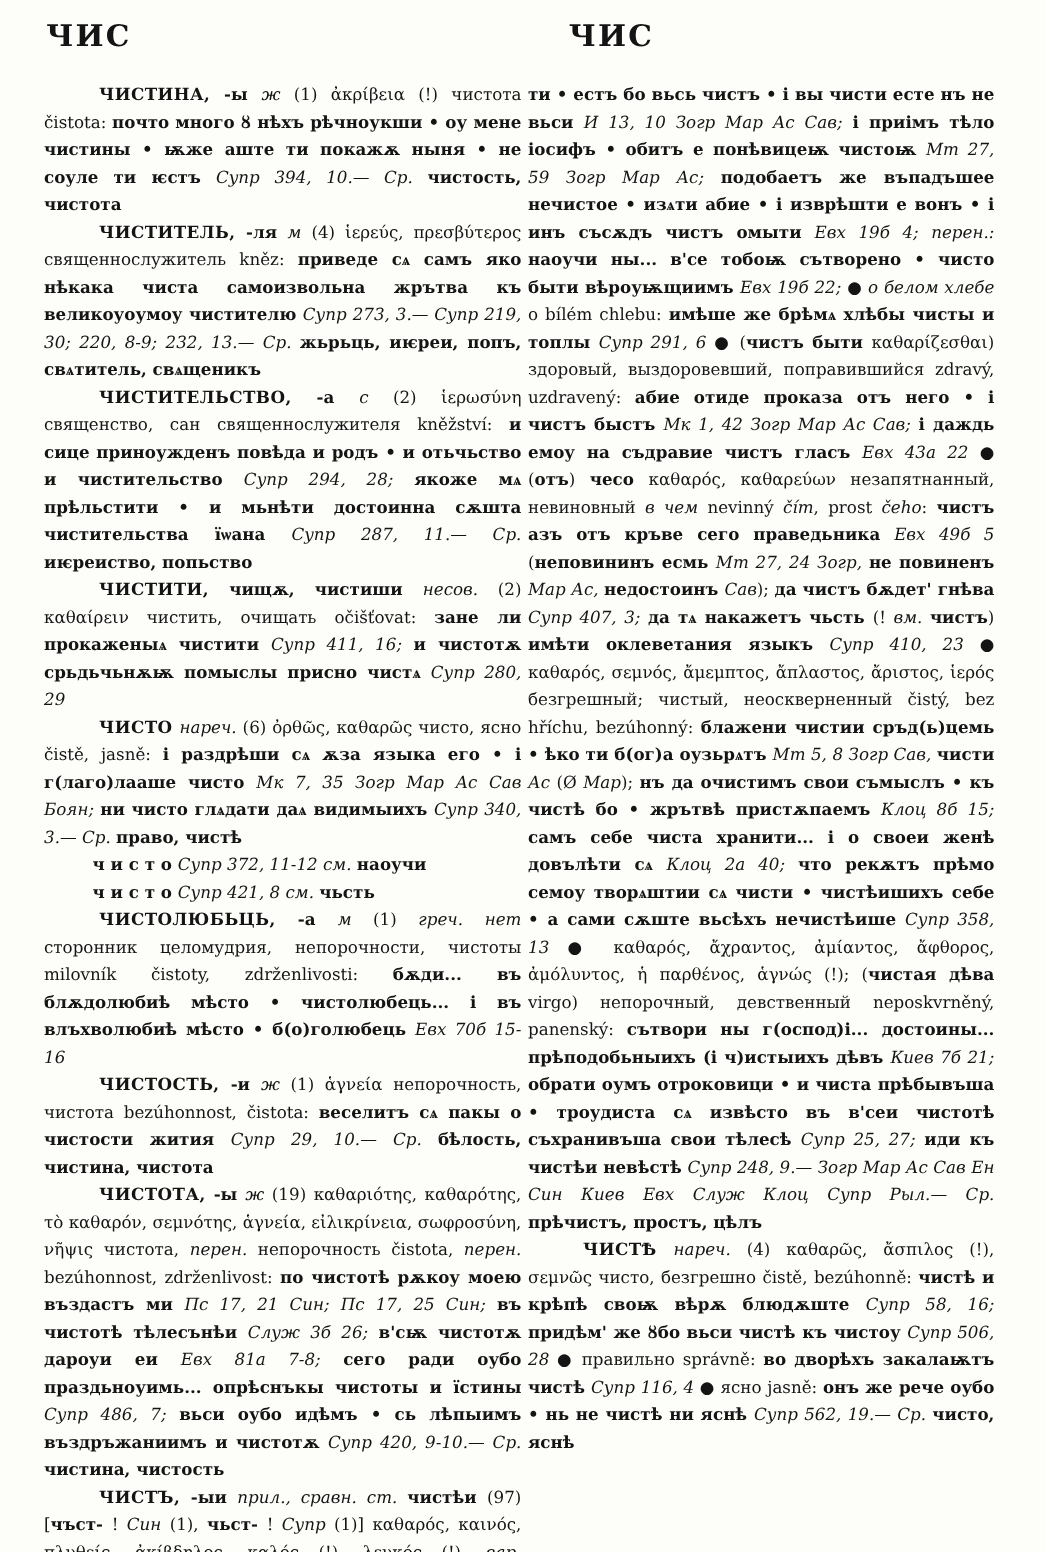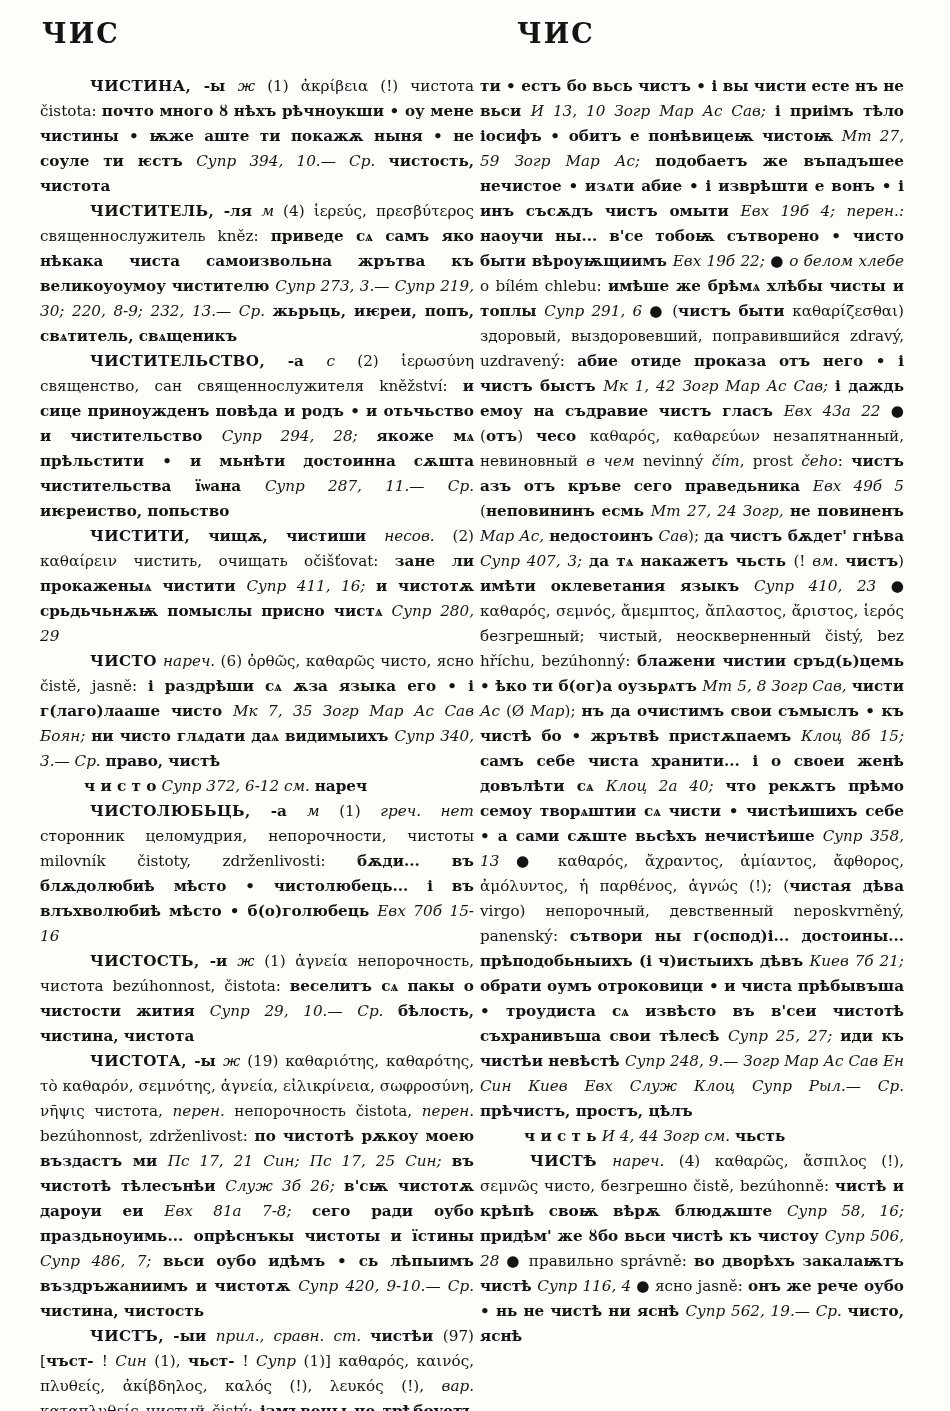--- a/index.html
+++ b/index.html
@@ -44,25 +44,25 @@
 
 <div class="page">
   <div class="running-head left">ЧИС</div>
   <div class="running-head right">ЧИС</div>
   <div class="col col-left" id="col-left">
       <p class="para ind"><span class="run-h">ЧИСТИНА,</span><span class="run-b"> -ы </span><span class="run-i">ж </span><span class="run-r">(1) </span><span class="run-g">ἀκρίβεια </span><span class="run-r">(!) чистота čistota: </span><span class="run-b">почто много ȣ нѣхъ рѣчноукши • оу мене чистины • ѭже аште ти покажѫ ныня • не соуле ти ѥстъ </span><span class="run-i">Супр 394, 10.— Ср. </span><span class="run-b">чистость, чистота</span></p>
       <p class="para ind"><span class="run-h">ЧИСТИТЕЛЬ,</span><span class="run-b"> -ля </span><span class="run-i">м </span><span class="run-r">(4) </span><span class="run-g">ἱερεύς, πρεσβύτερος </span><span class="run-r">священнослужитель kněz: </span><span class="run-b">приведе сѧ самъ яко нѣкака чиста самоизвольна жрътва къ великоуоумоу чистителю </span><span class="run-i">Супр 273, 3.— Супр 219, 30; 220, 8-9; 232, 13.— Ср. </span><span class="run-b">жьрьць, иѥреи, попъ, свѧтитель, свѧщеникъ</span></p>
       <p class="para ind"><span class="run-h">ЧИСТИТЕЛЬСТВО,</span><span class="run-b"> -а </span><span class="run-i">с </span><span class="run-r">(2) </span><span class="run-g">ἱερωσύνη </span><span class="run-r">священство, сан священнослужителя kněžství: </span><span class="run-b">и сице приноужденъ повѣда и родъ • и отьчьство и чистительство </span><span class="run-i">Супр 294, 28; </span><span class="run-b">якоже мѧ прѣльстити • и мьнѣти достоинна сѫшта чистительства їѡана </span><span class="run-i">Супр 287, 11.— Ср. </span><span class="run-b">иѥреиство, попьство</span></p>
       <p class="para ind"><span class="run-h">ЧИСТИТИ,</span><span class="run-b"> чищѫ, чистиши </span><span class="run-i">несов. </span><span class="run-r">(2) </span><span class="run-g">καθαίρειν </span><span class="run-r">чистить, очищать očišťovat: </span><span class="run-b">зане ли прокаженыѧ чистити </span><span class="run-i">Супр 411, 16; </span><span class="run-b">и чистотѫ срьдьчьнѫѭ помыслы присно чистѧ </span><span class="run-i">Супр 280, 29</span></p>
       <p class="para ind"><span class="run-h">ЧИСТО </span><span class="run-i">нареч. </span><span class="run-r">(6) </span><span class="run-g">ὀρθῶς, καθαρῶς </span><span class="run-r">чисто, ясно čistě, jasně: </span><span class="run-b">і раздрѣши сѧ ѫза языка его • і г(лаго)лааше чисто </span><span class="run-i">Мк 7, 35 Зогр Мар Ас Сав Боян; </span><span class="run-b">ни чисто глѧдати даѧ видимыихъ </span><span class="run-i">Супр 340, 3.— Ср. </span><span class="run-b">право, чистѣ</span></p>
-      <p class="para ind var"><span class="run-b">ч и с т о </span><span class="run-i">Супр 372, 6-12 см. </span><span class="run-b">нареч</span></p>
+      <p class="para ind var"><span class="run-b">ч и с т о </span><span class="run-i">Супр 372, 11-12 см. </span><span class="run-b">наоучи</span></p>
+      <p class="para ind var"><span class="run-b">ч и с т о </span><span class="run-i">Супр 421, 8 см. </span><span class="run-b">чьсть</span></p>
       <p class="para ind"><span class="run-h">ЧИСТОЛЮБЬЦЬ,</span><span class="run-b"> -а </span><span class="run-i">м </span><span class="run-r">(1) </span><span class="run-i">греч. нет </span><span class="run-r">сторонник целомудрия, непорочности, чистоты milovník čistoty, zdrženlivosti: </span><span class="run-b">бѫди... въ блѫдолюбиѣ мѣсто • чистолюбець... і въ влъхволюбиѣ мѣсто • б(о)голюбець </span><span class="run-i">Евх 70б 15-16</span></p>
       <p class="para ind"><span class="run-h">ЧИСТОСТЬ,</span><span class="run-b"> -и </span><span class="run-i">ж </span><span class="run-r">(1) </span><span class="run-g">ἁγνεία </span><span class="run-r">непорочность, чистота bezúhonnost, čistota: </span><span class="run-b">веселитъ сѧ пакы о чистости жития </span><span class="run-i">Супр 29, 10.— Ср. </span><span class="run-b">бѣлость, чистина, чистота</span></p>
       <p class="para ind"><span class="run-h">ЧИСТОТА,</span><span class="run-b"> -ы </span><span class="run-i">ж </span><span class="run-r">(19) </span><span class="run-g">καθαριότης, καθαρότης, τὸ καθαρόν, σεμνότης, ἁγνεία, εἰλικρίνεια, σωφροσύνη, νῆψις </span><span class="run-r">чистота, </span><span class="run-i">перен. </span><span class="run-r">непорочность čistota, </span><span class="run-i">перен. </span><span class="run-r">bezúhonnost, zdrženlivost: </span><span class="run-b">по чистотѣ рѫкоу моею въздастъ ми </span><span class="run-i">Пс 17, 21 Син; Пс 17, 25 Син; </span><span class="run-b">въ чистотѣ тѣлесънѣи </span><span class="run-i">Служ 3б 26; </span><span class="run-b">в'сѭ чистотѫ дароуи еи </span><span class="run-i">Евх 81а 7-8; </span><span class="run-b">сего ради оубо праздьноуимь... опрѣснъкы чистоты и їстины </span><span class="run-i">Супр 486, 7; </span><span class="run-b">вьси оубо идѣмъ • сь лѣпыимъ въздръжаниимъ и чистотѫ </span><span class="run-i">Супр 420, 9-10.— Ср. </span><span class="run-b">чистина, чистость</span></p>
       <p class="para ind"><span class="run-h">ЧИСТЪ,</span><span class="run-b"> -ыи </span><span class="run-i">прил., сравн. ст. </span><span class="run-b">чистѣи </span><span class="run-r">(97) [</span><span class="run-b">чъст- </span><span class="run-r">! </span><span class="run-i">Син </span><span class="run-r">(1), </span><span class="run-b">чьст- </span><span class="run-r">! </span><span class="run-i">Супр </span><span class="run-r">(1)] </span><span class="run-g">καθαρός, καινός, πλυθείς, ἀκίβδηλος, καλός </span><span class="run-r">(!), </span><span class="run-g">λευκός </span><span class="run-r">(!), </span><span class="run-i">вар. </span><span class="run-g">καταπλυθείς </span><span class="run-r">чистый čistý: </span><span class="run-b">ізмъвены не трѣбоуетъ • тъкъмо ноѕѣ оумы-</span></p>
     </div>
   <div class="col col-right" id="col-right">
       <p class="para"><span class="run-b">ти • естъ бо вьсь чистъ • і вы чисти есте нъ не вьси </span><span class="run-i">И 13, 10 Зогр Мар Ас Сав; </span><span class="run-b">і приімъ тѣло іосифъ • обитъ е понѣвицеѭ чистоѭ </span><span class="run-i">Мт 27, 59 Зогр Мар Ас; </span><span class="run-b">подобаетъ же въпадъшее нечистое • изѧти абие • і изврѣшти е вонъ • і инъ съсѫдъ чистъ омыти </span><span class="run-i">Евх 19б 4; перен.: </span><span class="run-b">наоучи ны... в'се тобоѭ сътворено • чисто быти вѣроуѭщиимъ </span><span class="run-i">Евх 19б 22; </span><span class="run-r">● </span><span class="run-i">о белом хлебе </span><span class="run-r">o bílém chlebu: </span><span class="run-b">имѣше же брѣмѧ хлѣбы чисты и топлы </span><span class="run-i">Супр 291, 6 </span><span class="run-r">● (</span><span class="run-b">чистъ быти </span><span class="run-g">καθαρίζεσθαι</span><span class="run-r">) здоровый, выздоровевший, поправившийся zdravý, uzdravený: </span><span class="run-b">абие отиде проказа отъ него • і чистъ быстъ </span><span class="run-i">Мк 1, 42 Зогр Мар Ас Сав; </span><span class="run-b">і даждь емоу на съдравие чистъ гласъ </span><span class="run-i">Евх 43а 22 </span><span class="run-r">● (</span><span class="run-b">отъ</span><span class="run-r">) </span><span class="run-b">чесо </span><span class="run-g">καθαρός, καθαρεύων </span><span class="run-r">незапятнанный, невиновный </span><span class="run-i">в чем </span><span class="run-r">nevinný </span><span class="run-i">čím</span><span class="run-r">, prost </span><span class="run-i">čeho</span><span class="run-r">: </span><span class="run-b">чистъ азъ отъ кръве сего праведьника </span><span class="run-i">Евх 49б 5 </span><span class="run-r">(</span><span class="run-b">неповининъ есмь </span><span class="run-i">Мт 27, 24 Зогр, </span><span class="run-b">не повиненъ </span><span class="run-i">Мар Ас, </span><span class="run-b">недостоинъ </span><span class="run-i">Сав</span><span class="run-r">); </span><span class="run-b">да чистъ бѫдет' гнѣва </span><span class="run-i">Супр 407, 3; </span><span class="run-b">да тѧ накажетъ чьсть </span><span class="run-r">(! </span><span class="run-i">вм. </span><span class="run-b">чистъ</span><span class="run-r">) </span><span class="run-b">имѣти оклеветания языкъ </span><span class="run-i">Супр 410, 23 </span><span class="run-r">● </span><span class="run-g">καθαρός, σεμνός, ἄμεμπτος, ἄπλαστος, ἄριστος, ἱερός </span><span class="run-r">безгрешный; чистый, неоскверненный čistý, bez hříchu, bezúhonný: </span><span class="run-b">блажени чистии сръд(ь)цемь • ѣко ти б(ог)а оузьрѧтъ </span><span class="run-i">Мт 5, 8 Зогр Сав, </span><span class="run-b">чисти </span><span class="run-i">Ас </span><span class="run-r">(Ø </span><span class="run-i">Мар</span><span class="run-r">); </span><span class="run-b">нъ да очистимъ свои съмыслъ • къ чистѣ бо • жрътвѣ пристѫпаемъ </span><span class="run-i">Клоц 8б 15; </span><span class="run-b">самъ себе чиста хранити... і о своеи женѣ довълѣти сѧ </span><span class="run-i">Клоц 2а 40; </span><span class="run-b">что рекѫтъ прѣмо семоу творѧштии сѧ чисти • чистѣишихъ себе • а сами сѫште вьсѣхъ нечистѣише </span><span class="run-i">Супр 358, 13 </span><span class="run-r">● </span><span class="run-g">καθαρός, ἄχραντος, ἀμίαντος, ἄφθορος, ἀμόλυντος, ἡ παρθένος, ἁγνώς </span><span class="run-r">(!); (</span><span class="run-b">чистая дѣва </span><span class="run-r">virgo) непорочный, девственный neposkvrněný, panenský: </span><span class="run-b">сътвори ны г(оспод)і... достоины... прѣподобьныихъ (і ч)истыихъ дѣвъ </span><span class="run-i">Киев 7б 21; </span><span class="run-b">обрати оумъ отроковици • и чиста прѣбывъша • троудиста сѧ извѣсто въ в'сеи чистотѣ съхранивъша свои тѣлесѣ </span><span class="run-i">Супр 25, 27; </span><span class="run-b">иди къ чистѣи невѣстѣ </span><span class="run-i">Супр 248, 9.— Зогр Мар Ас Сав Ен Син Киев Евх Служ Клоц Супр Рыл.— Ср. </span><span class="run-b">прѣчистъ, простъ, цѣлъ</span></p>
-      <p class="para ind var"><span class="run-b">ч и с т ь </span><span class="run-i">И 4, 44 Зогр см. </span><span class="run-b">чьсть</span></p>
       <p class="para ind"><span class="run-h">ЧИСТѢ </span><span class="run-i">нареч. </span><span class="run-r">(4) </span><span class="run-g">καθαρῶς, ἄσπιλος </span><span class="run-r">(!), </span><span class="run-g">σεμνῶς </span><span class="run-r">чисто, безгрешно čistě, bezúhonně: </span><span class="run-b">чистѣ и крѣпѣ своѭ вѣрѫ блюдѫште </span><span class="run-i">Супр 58, 16; </span><span class="run-b">придѣм' же ȣбо вьси чистѣ къ чистоу </span><span class="run-i">Супр 506, 28 </span><span class="run-r">● правильно správně: </span><span class="run-b">во дворѣхъ закалаѭтъ чистѣ </span><span class="run-i">Супр 116, 4 </span><span class="run-r">● ясно jasně: </span><span class="run-b">онъ же рече оубо • нь не чистѣ ни яснѣ </span><span class="run-i">Супр 562, 19.— Ср. </span><span class="run-b">чисто, яснѣ</span></p>
     </div>
   <div class="page-number">780</div>
 </div>
 
 </body></html>

